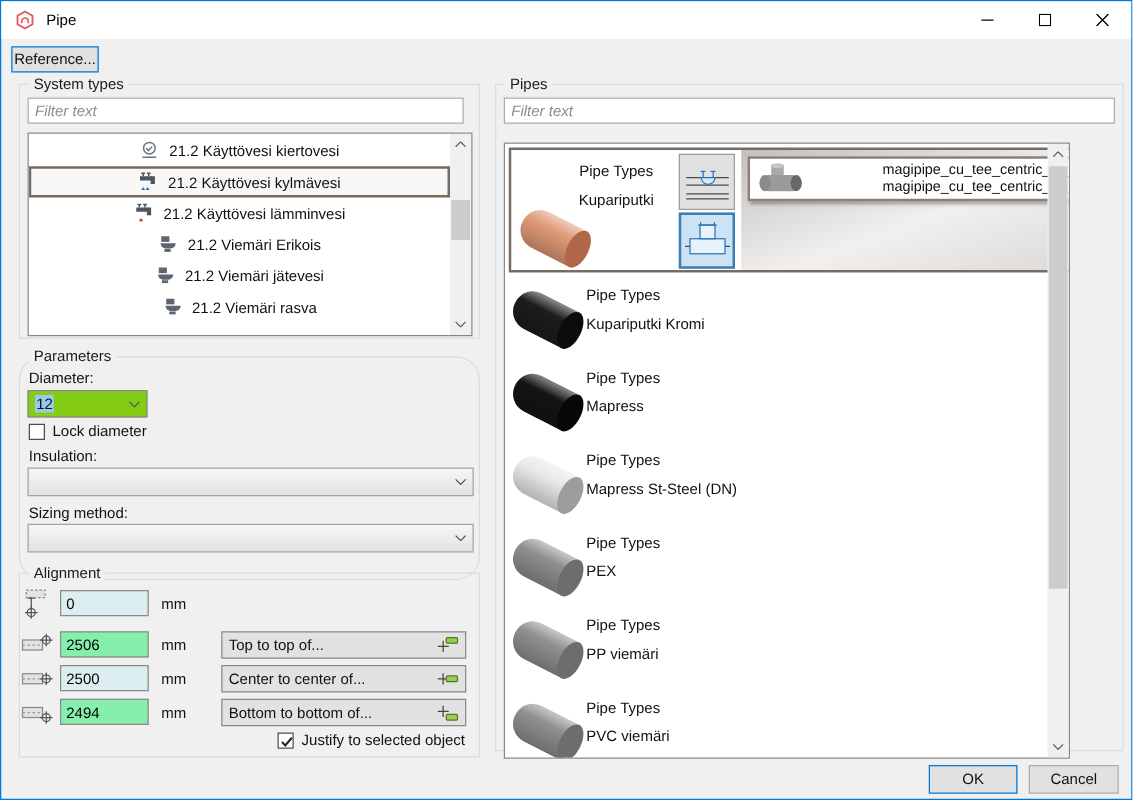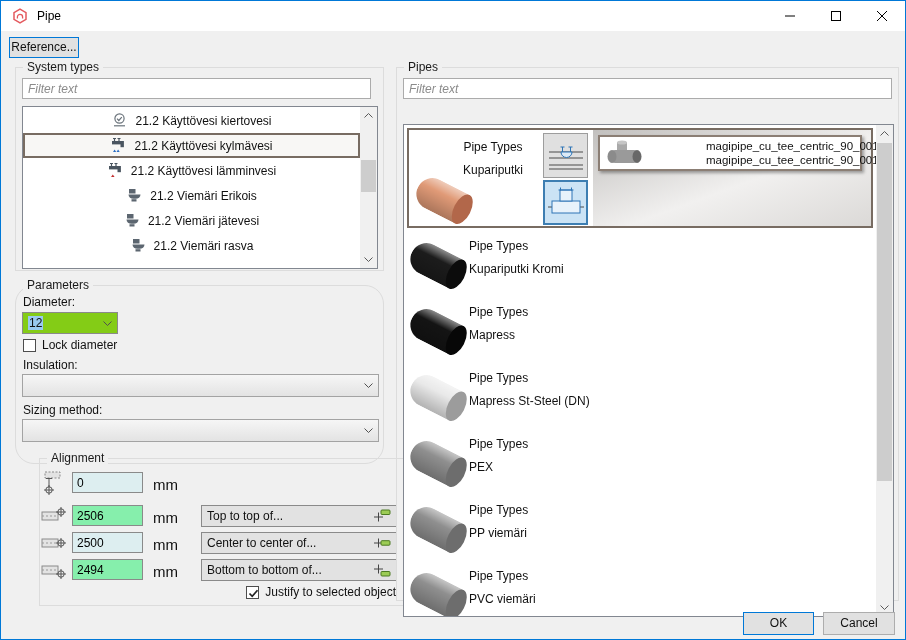--- a/index.html
+++ b/index.html
@@ -21,21 +21,21 @@
   .refbtn { position:absolute; left:8px; top:36px; width:70px; height:21px; background:#e1e1e1;
             border:1px solid #0078d7; font-size:12px; text-align:center; line-height:19px; }
 
   
   .group { position:absolute; border:1px solid #dcdcdc; }
   .group-label { position:absolute; top:-8px; left:7px; background:#f0f0f0; padding:0 4px;
                  font-size:12px; color:#1a1a1a; }
 
   .g-systypes  { left:14px; top:66px;  width:369px; height:204px; }
   .g-params    { left:14px; top:284px; width:369px; height:179px;border-radius:19px; }
-  .g-align     { left:14px; top:457px; width:369px; height:148px;margin-left:24px; }
+  .g-align     { left:14px; top:457px; width:369px; height:148px; }
   .g-pipes     { left:395px; top:66px; width:503px; height:534px; }
 
   
   .filter { position:absolute; left:6px; top:10px; height:21px; border:1px solid #ababab;
             background:#fff; padding:0 5px; font-size:12px; font-family:inherit; }
   .filter::placeholder { font-style:italic; color:#8b8b8b; }
   .g-systypes .filter { width:349px; }
   .g-pipes   .filter { width:489px; }
 
   
@@ -64,28 +64,28 @@
   .cbrow { position:absolute; display:flex; align-items:center; gap:6px; font-size:12px; }
   .cb { width:13px; height:13px; border:1px solid #4d4d4d; background:#fff; position:relative;
         flex:0 0 13px; }
   .cb svg { position:absolute; left:0; top:0; }
 
   
   .arow-icon { position:absolute; left:1px; width:26px; height:26px; }
   .ainput { position:absolute; left:32px; width:71px; height:21px; border:1px solid #8a8a8a;
             background:#86efac; font-size:12px; padding:0 4px; font-family:inherit; }
   .ainput.hl { background:#ddeef0; }
-  .unit { position:absolute; left:113px; font-size:15px; }
+  .unit { position:absolute; left:113px; font-size:12px; }
   .abtn { position:absolute; left:161px; width:196px; height:22px; background:#e2e2e2;
           border:1px solid #8a8a8a; display:flex; align-items:center; padding:0 5px;
           font-size:12px; }
   .abtn .aicon { margin-left:auto; }
 
   
-  .pipelist { position:absolute; left:6px; top:56px; width:491px; height:493px; background:#fff;
+  .pipelist { position:absolute; left:6px; top:46px; width:453px; height:493px; background:#fff;
               border:1px solid #828790; overflow:hidden;padding-left:13px; }
   .pipe-sel { position:absolute; left:3px; top:3px; width:466px; height:100px;
               border:2px solid #786c62; background:#fff; }
   .pipe-sel .ptext { position:absolute; left:36px; top:10px; width:96px; text-align:center; }
   .pipe-sel .pcyl { position:absolute; left:4px; top:44px; }
   .connbtn { position:absolute; left:134px; width:45px; height:45px; border:1px solid #9d9d9d;
              background:#e0e0e0; display:flex; align-items:center; justify-content:center; }
   .connbtn.active { background:#cbe3f5; border:2px solid #3d7eb2; }
   .fitpanel { position:absolute; left:184px; top:0; right:0; bottom:0;
               background:linear-gradient(160deg,#c2c0be,#f1f0ef 55%,#dbd9d7); }

